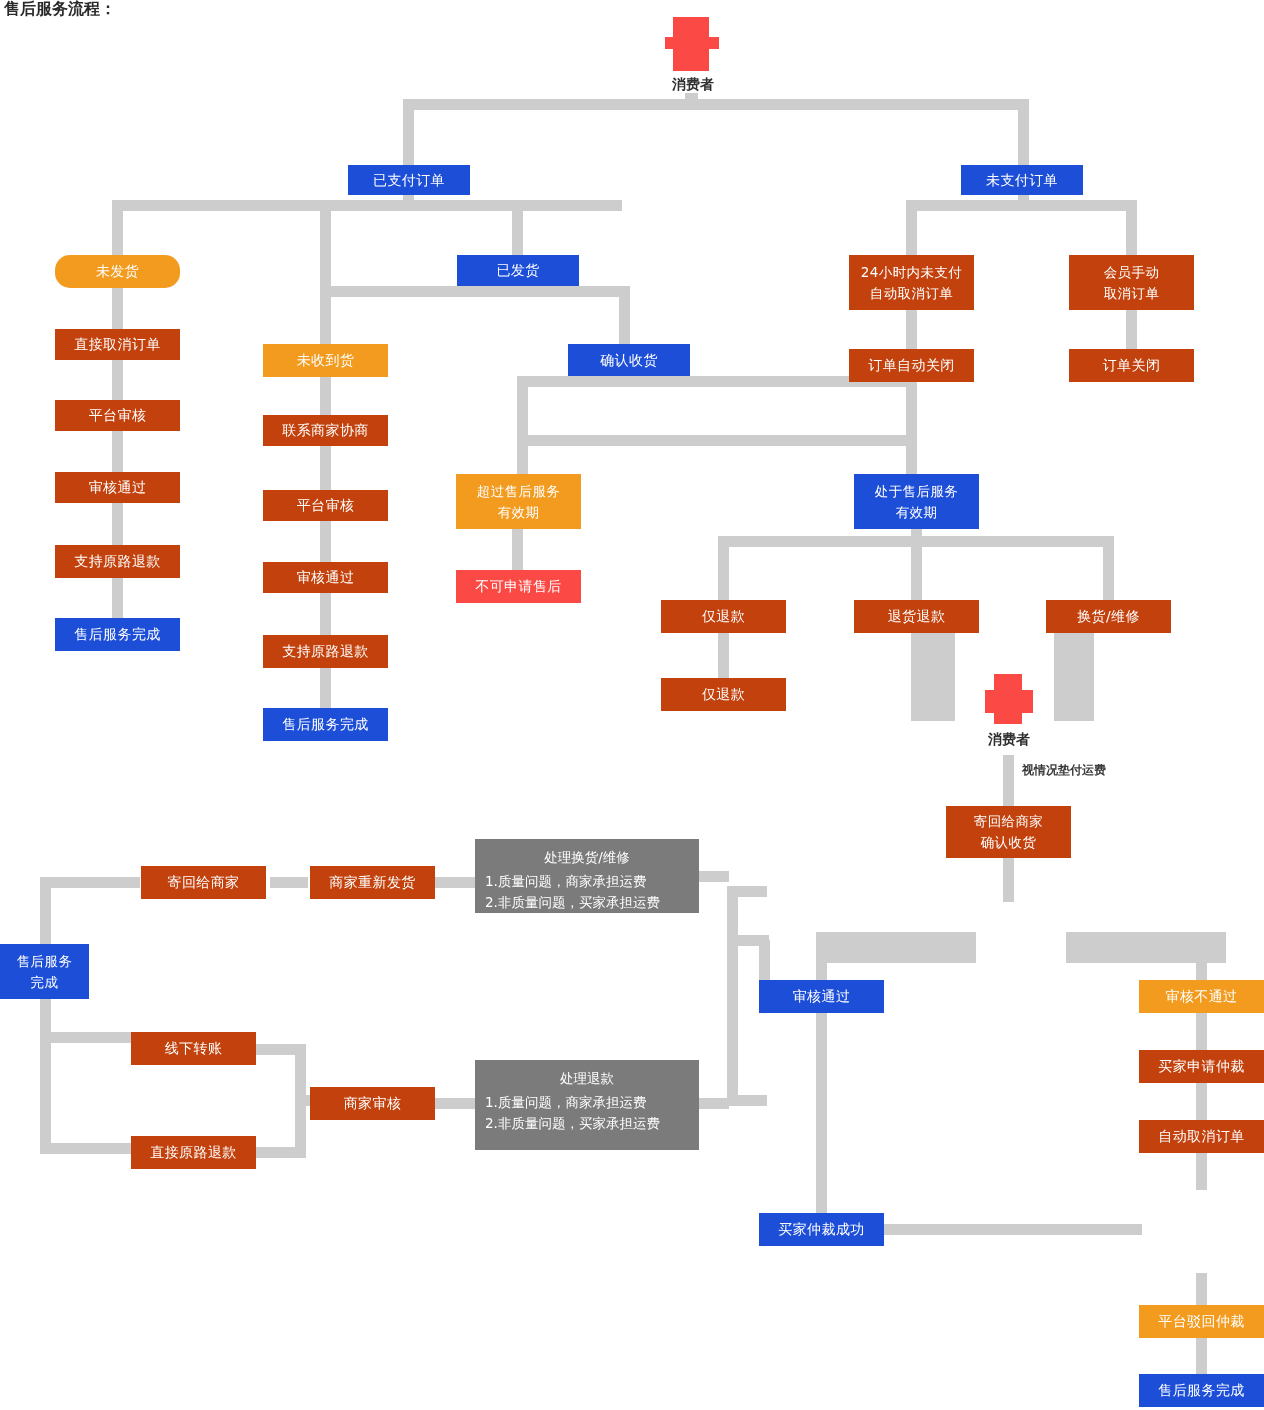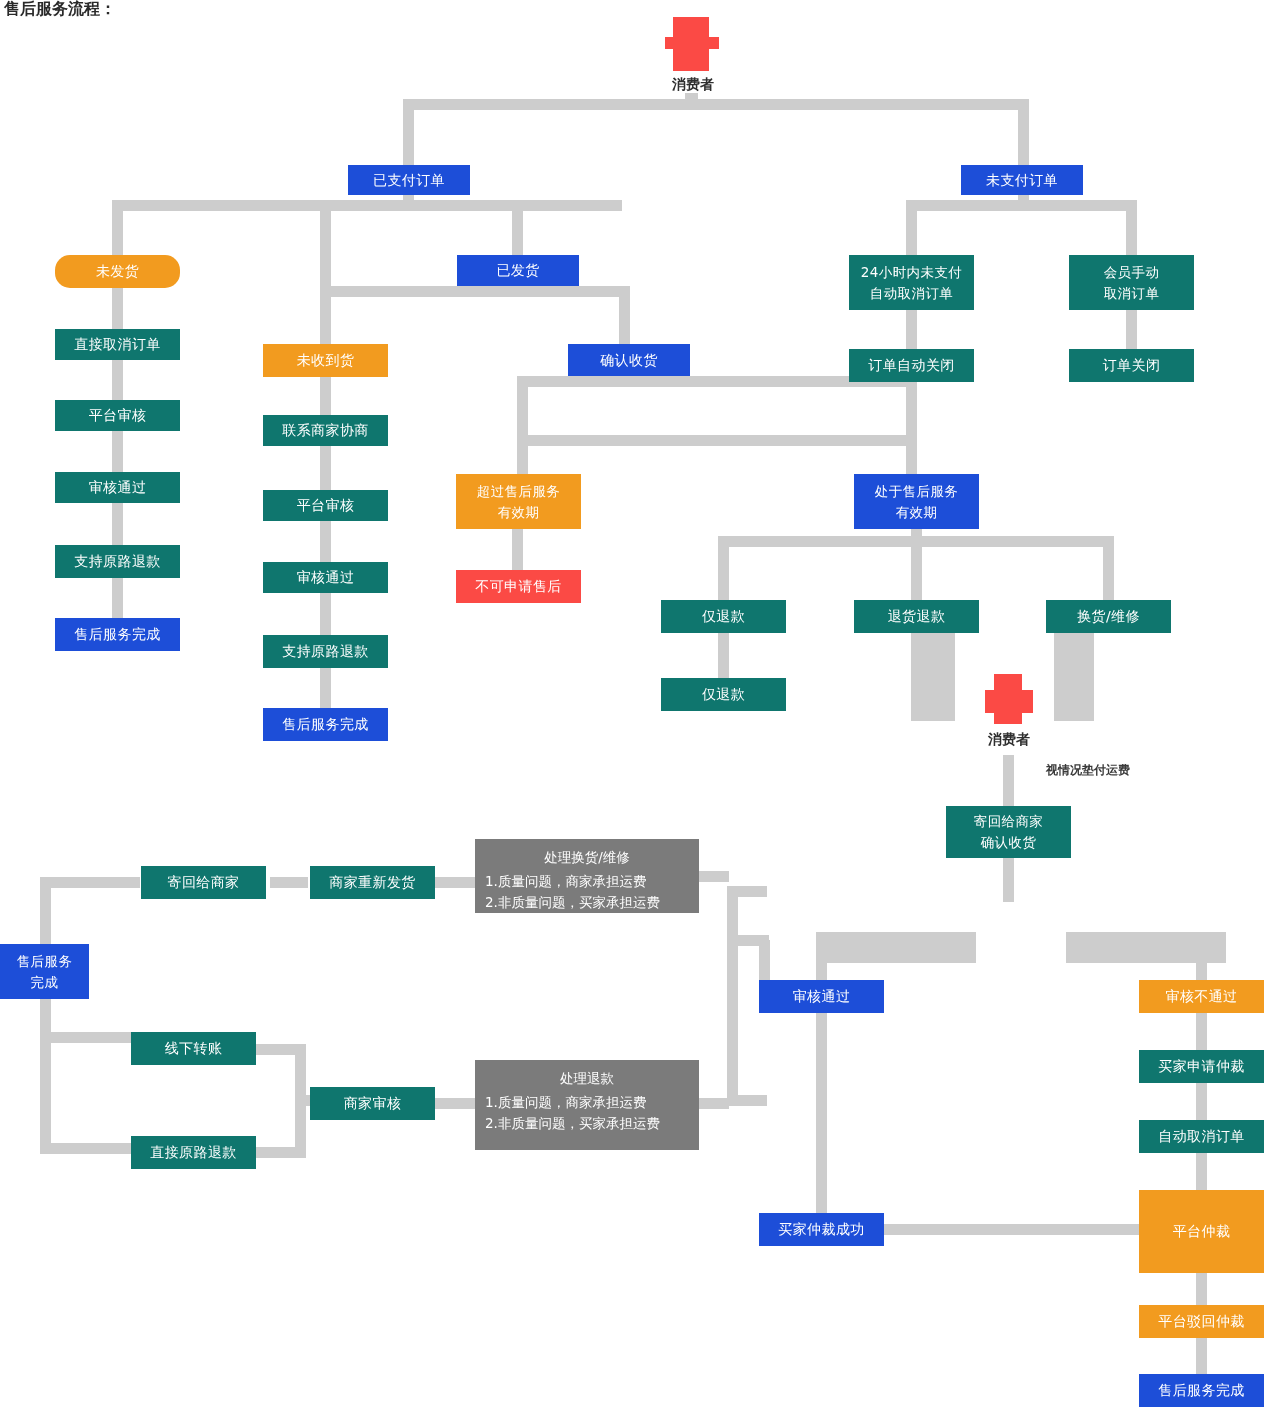--- a/index.html
+++ b/index.html
@@ -28,21 +28,21 @@
     justify-content:center;
     text-align:center;
     color:#ffffff;
     font-size:14px;
     line-height:1.45;
     letter-spacing:.4px;
     padding:2px 4px;
     white-space:pre-line;
     z-index:3;
   }
-  .gray  {background:#0f766e;}
+  .gray  {background:#c2410c;}
   .blue  {background:#1d4ed8;}
   .orange{background:#f29b1f;}
   .red   {background:#fb4a45;}
   .node.multi{font-size:13.5px;line-height:1.55;}
   
   .detailbox{
     position:absolute;
     box-sizing:border-box;
     background:#7b7b7b;
     color:#fff;
@@ -200,42 +200,41 @@
 
   <div class="person" style="left:983px; top:672px;">
     <svg width="52" height="52" viewBox="0 0 52 52">
       <rect x="11" y="2" width="28" height="50" fill="#fb4a45"></rect>
       <rect x="2" y="18" width="11" height="11" fill="#fb4a45"></rect>
       <rect x="39" y="18" width="11" height="11" fill="#fb4a45"></rect>
       <rect x="2" y="28" width="48" height="13" fill="#fb4a45"></rect>
     </svg>
   </div>
   <div class="person-label" style="left:959px; top:731px; width:100px;">消费者</div>
-  <div class="side-note" style="left:1022px; top:762px;margin-left:24px;">视情况垫付运费</div>
+  <div class="side-note" style="left:1022px; top:762px;">视情况垫付运费</div>
 
   <div class="conn" style="left:1003px; top:755px; width:11px; height:52px;"></div>
 
   <div class="node gray multi" style="left:946px; top:806px; width:125px; height:52px;">寄回给商家
 确认收货</div>
   <div class="conn" style="left:1003px; top:858px; width:11px; height:44px;"></div>
 
   <div class="conn" style="left:816px; top:932px; width:160px; height:31px;"></div>
   <div class="conn" style="left:1066px; top:932px; width:160px; height:31px;"></div>
   <div class="conn" style="left:816px; top:932px; width:11px; height:48px;"></div>
   <div class="conn" style="left:1196px; top:932px; width:11px; height:48px;"></div>
 
   <div class="node blue" style="left:759px; top:980px; width:125px; height:33px;">审核通过</div>
   <div class="node orange" style="left:1139px; top:980px; width:125px; height:33px;">审核不通过</div>
 
   <div class="conn" style="left:1196px; top:1013px; width:11px; height:37px;"></div>
   <div class="node gray" style="left:1139px; top:1050px; width:125px; height:33px;">买家申请仲裁</div>
   <div class="conn" style="left:1196px; top:1083px; width:11px; height:37px;"></div>
   <div class="node gray" style="left:1139px; top:1120px; width:125px; height:33px;">自动取消订单</div>
   <div class="conn" style="left:1196px; top:1153px; width:11px; height:37px;"></div>
-  <div class="node orange" style="left:1139px; top:1190px; width:125px; height:83px;">平台仲裁</div>
   <div class="conn" style="left:1196px; top:1273px; width:11px; height:32px;"></div>
   <div class="node orange" style="left:1139px; top:1305px; width:125px; height:33px;">平台驳回仲裁</div>
   <div class="conn" style="left:1196px; top:1338px; width:11px; height:36px;"></div>
   <div class="node blue" style="left:1139px; top:1374px; width:125px; height:33px;">售后服务完成</div>
 
   <div class="conn" style="left:816px; top:1013px; width:11px; height:202px;"></div>
   <div class="node blue" style="left:759px; top:1213px; width:125px; height:33px;">买家仲裁成功</div>
   <div class="conn" style="left:884px; top:1224px; width:258px; height:11px;"></div>
 
   <div class="conn" style="left:727px; top:886px; width:40px; height:11px;"></div>

